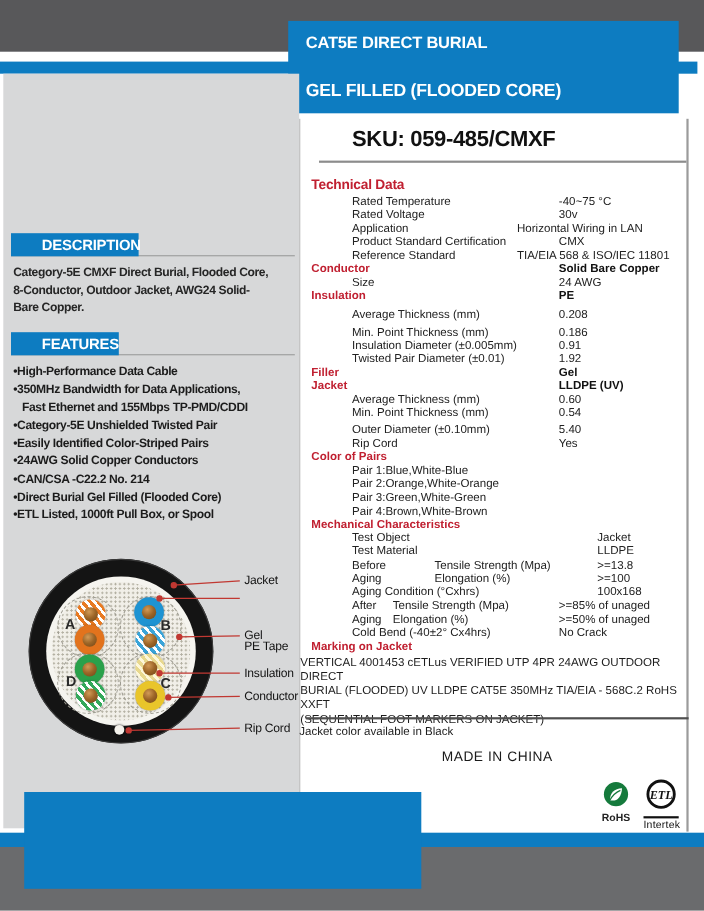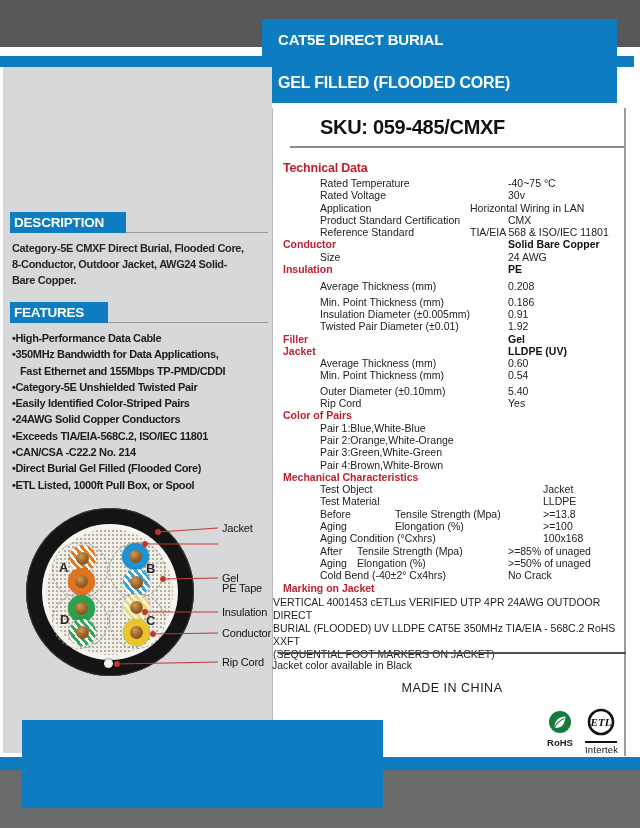--- a/index.html
+++ b/index.html
@@ -9,21 +9,21 @@
 
   
   .band-top    { position:absolute; left:0; top:0; width:640px; height:47px; background:#58585a; }
   .strip-top   { position:absolute; left:0; top:56px; width:634px; height:11px; background:#0d7cc1; }
   .header-box  { position:absolute; left:262px; top:19px; width:355px; height:84px; background:#0d7cc1; padding:8px 0 0 16px; }
   .header-box .t1 { color:#fff; font-weight:bold; font-size:15px; letter-spacing:-0.2px; line-height:26px; }
   .header-box .t2 { color:#fff; font-weight:bold; font-size:16px; letter-spacing:-0.2px; line-height:20px; margin-top:20px; }
 
   
   .left-panel { position:absolute; left:3px; top:67px; width:269px; height:686px; background:#d7d8d9; }
-  .sec-head { position:absolute; height:21px; background:#0d7cc1; color:#fff; font-weight:bold; font-size:13.5px; line-height:21px; padding:0 4px; letter-spacing:-0.2px; }
+  .sec-head { position:absolute; height:21px; background:#0d7cc1; color:#fff; font-weight:bold; font-size:13.5px; line-height:21px; padding:0 28px; letter-spacing:-0.2px; }
   .desc-head { left:10px; top:212px; width:116px; }
   .feat-head { left:10px; top:302px; width:98px; }
   .sec-rule { position:absolute; height:1px; background:#9b9b9b; left:10px; width:258px; }
   .desc-rule { top:232px; } .feat-rule { top:322px; }
   .desc-text { position:absolute; left:12px; top:240px; width:256px; font-size:11px; font-weight:bold; color:#262626; letter-spacing:-0.35px; line-height:16px; white-space:pre-line; }
   .feat-list { position:absolute; left:12px; top:330px; width:258px; list-style:none; }
   .feat-list li { font-size:11px; font-weight:bold; color:#1c1c1c; letter-spacing:-0.35px; line-height:16.3px; padding-left:8px; text-indent:-8px; white-space:pre-line; }
   .feat-list li::before { content:"\2022 "; }
 
   
@@ -116,21 +116,20 @@
 
       <li>350MHz Bandwidth for Data Applications,
 Fast Ethernet and 155Mbps TP-PMD/CDDI</li>
 
       <li>Category-5E Unshielded Twisted Pair</li>
 
       <li>Easily Identified Color-Striped Pairs</li>
 
       <li>24AWG Solid Copper Conductors</li>
 
-      <li>Exceeds TIA/EIA-568C.2, ISO/IEC 11801</li>
 
       <li>CAN/CSA -C22.2 No. 214</li>
 
       <li>Direct Burial Gel Filled (Flooded Core)</li>
 
       <li>ETL Listed, 1000ft Pull Box, or Spool</li>
     </ul>
 
   <div class="circ jacket-c"></div>
   <div class="circ petape-c"></div>

